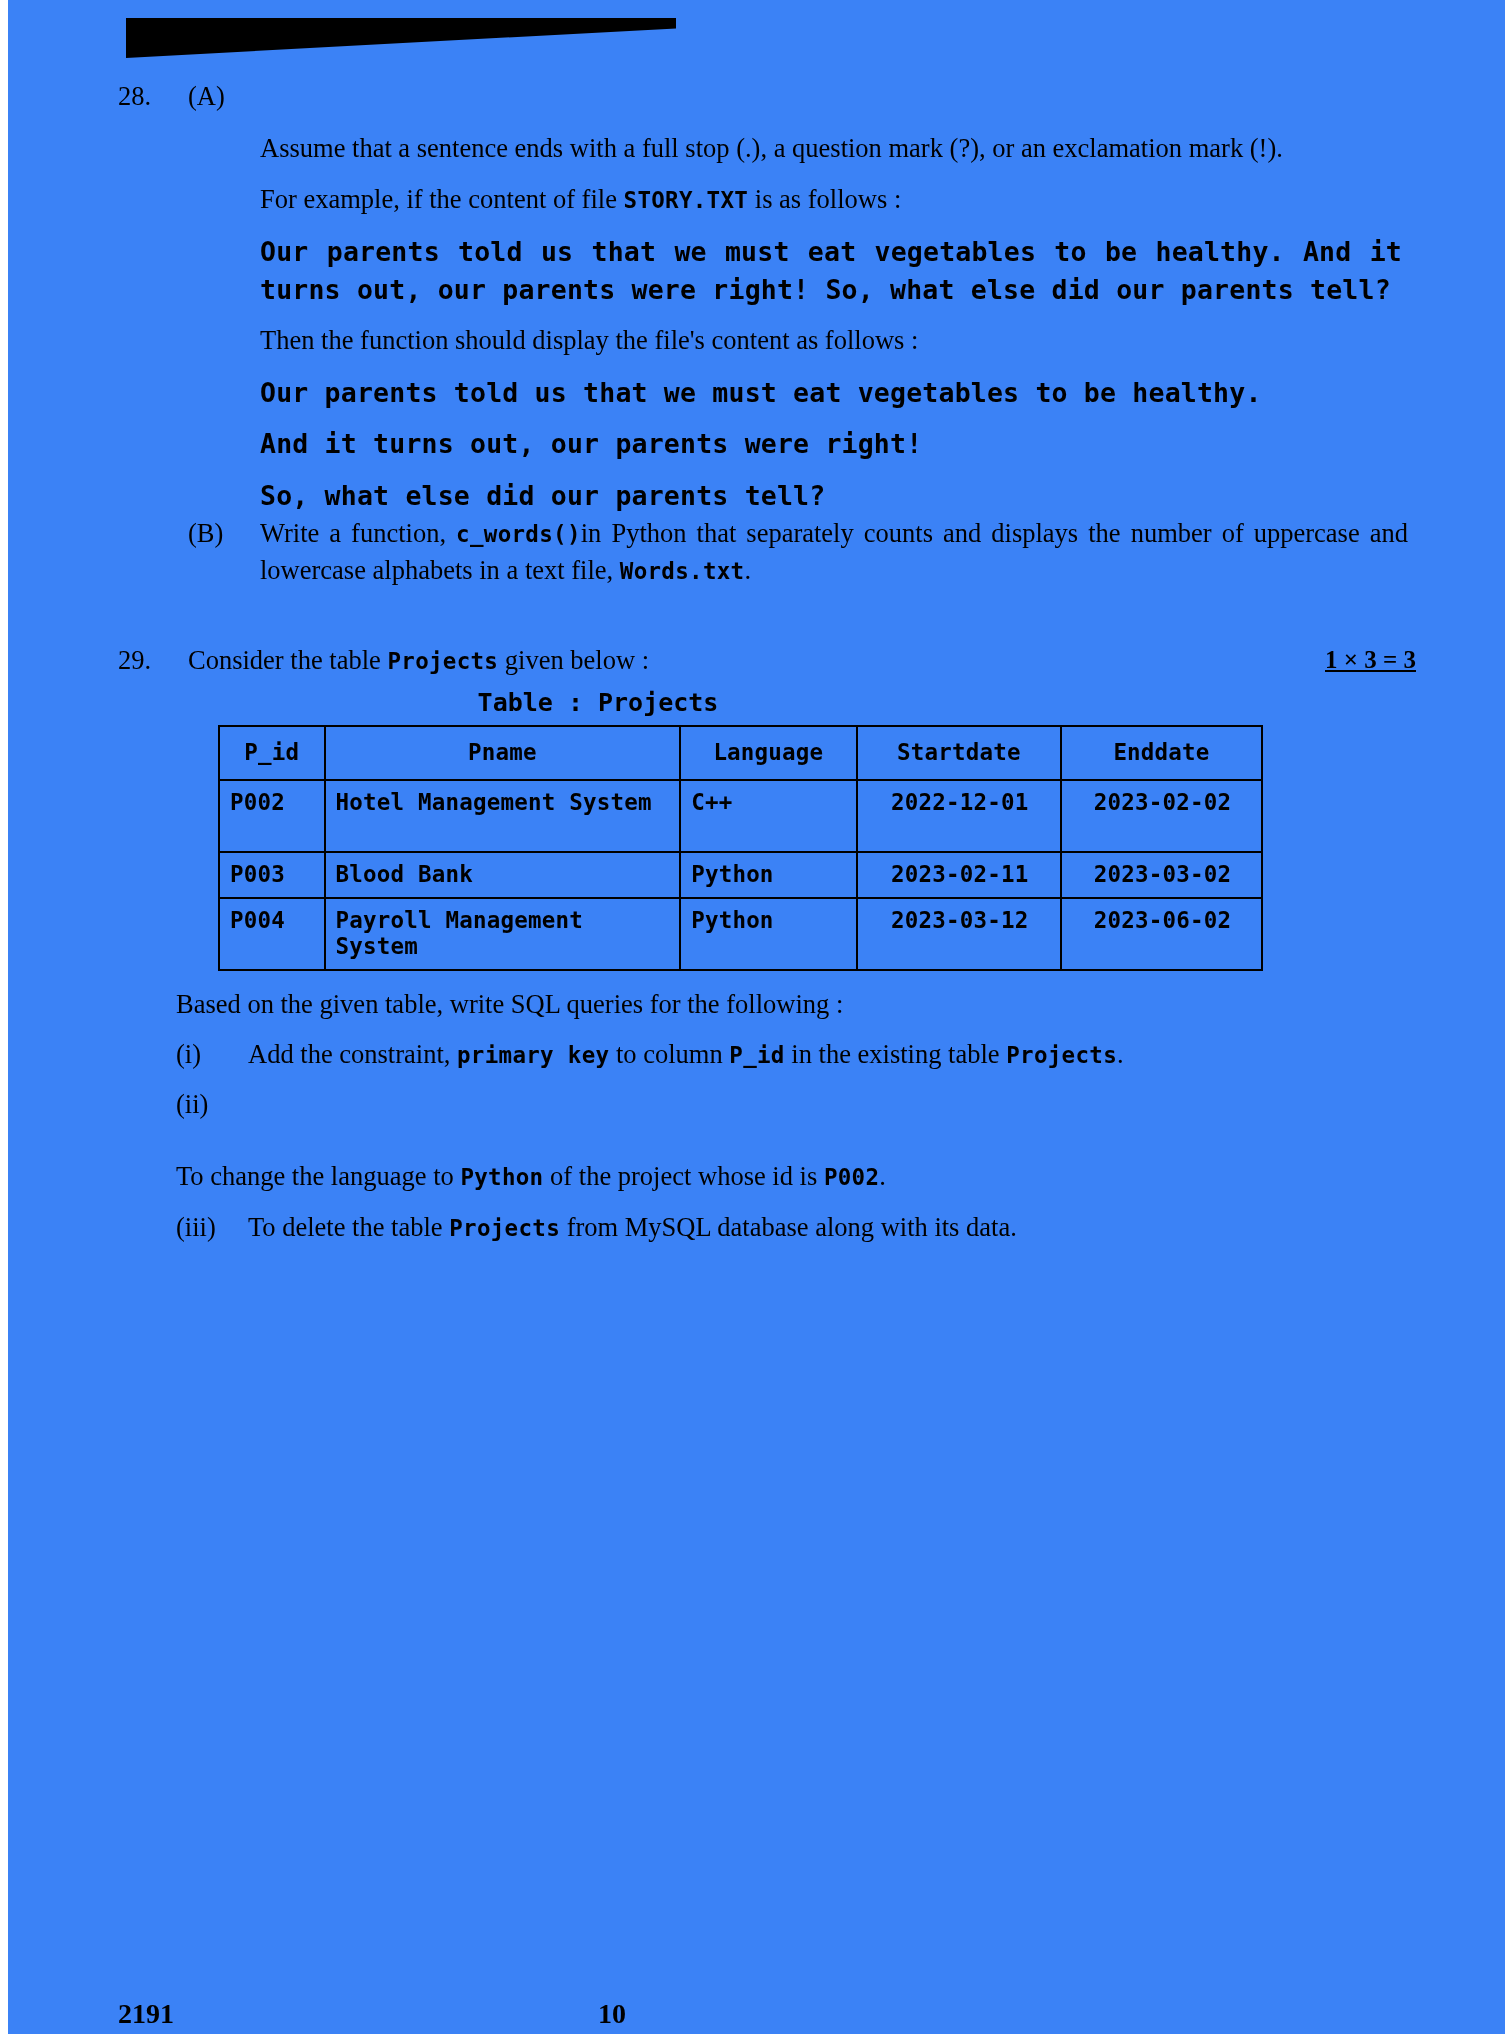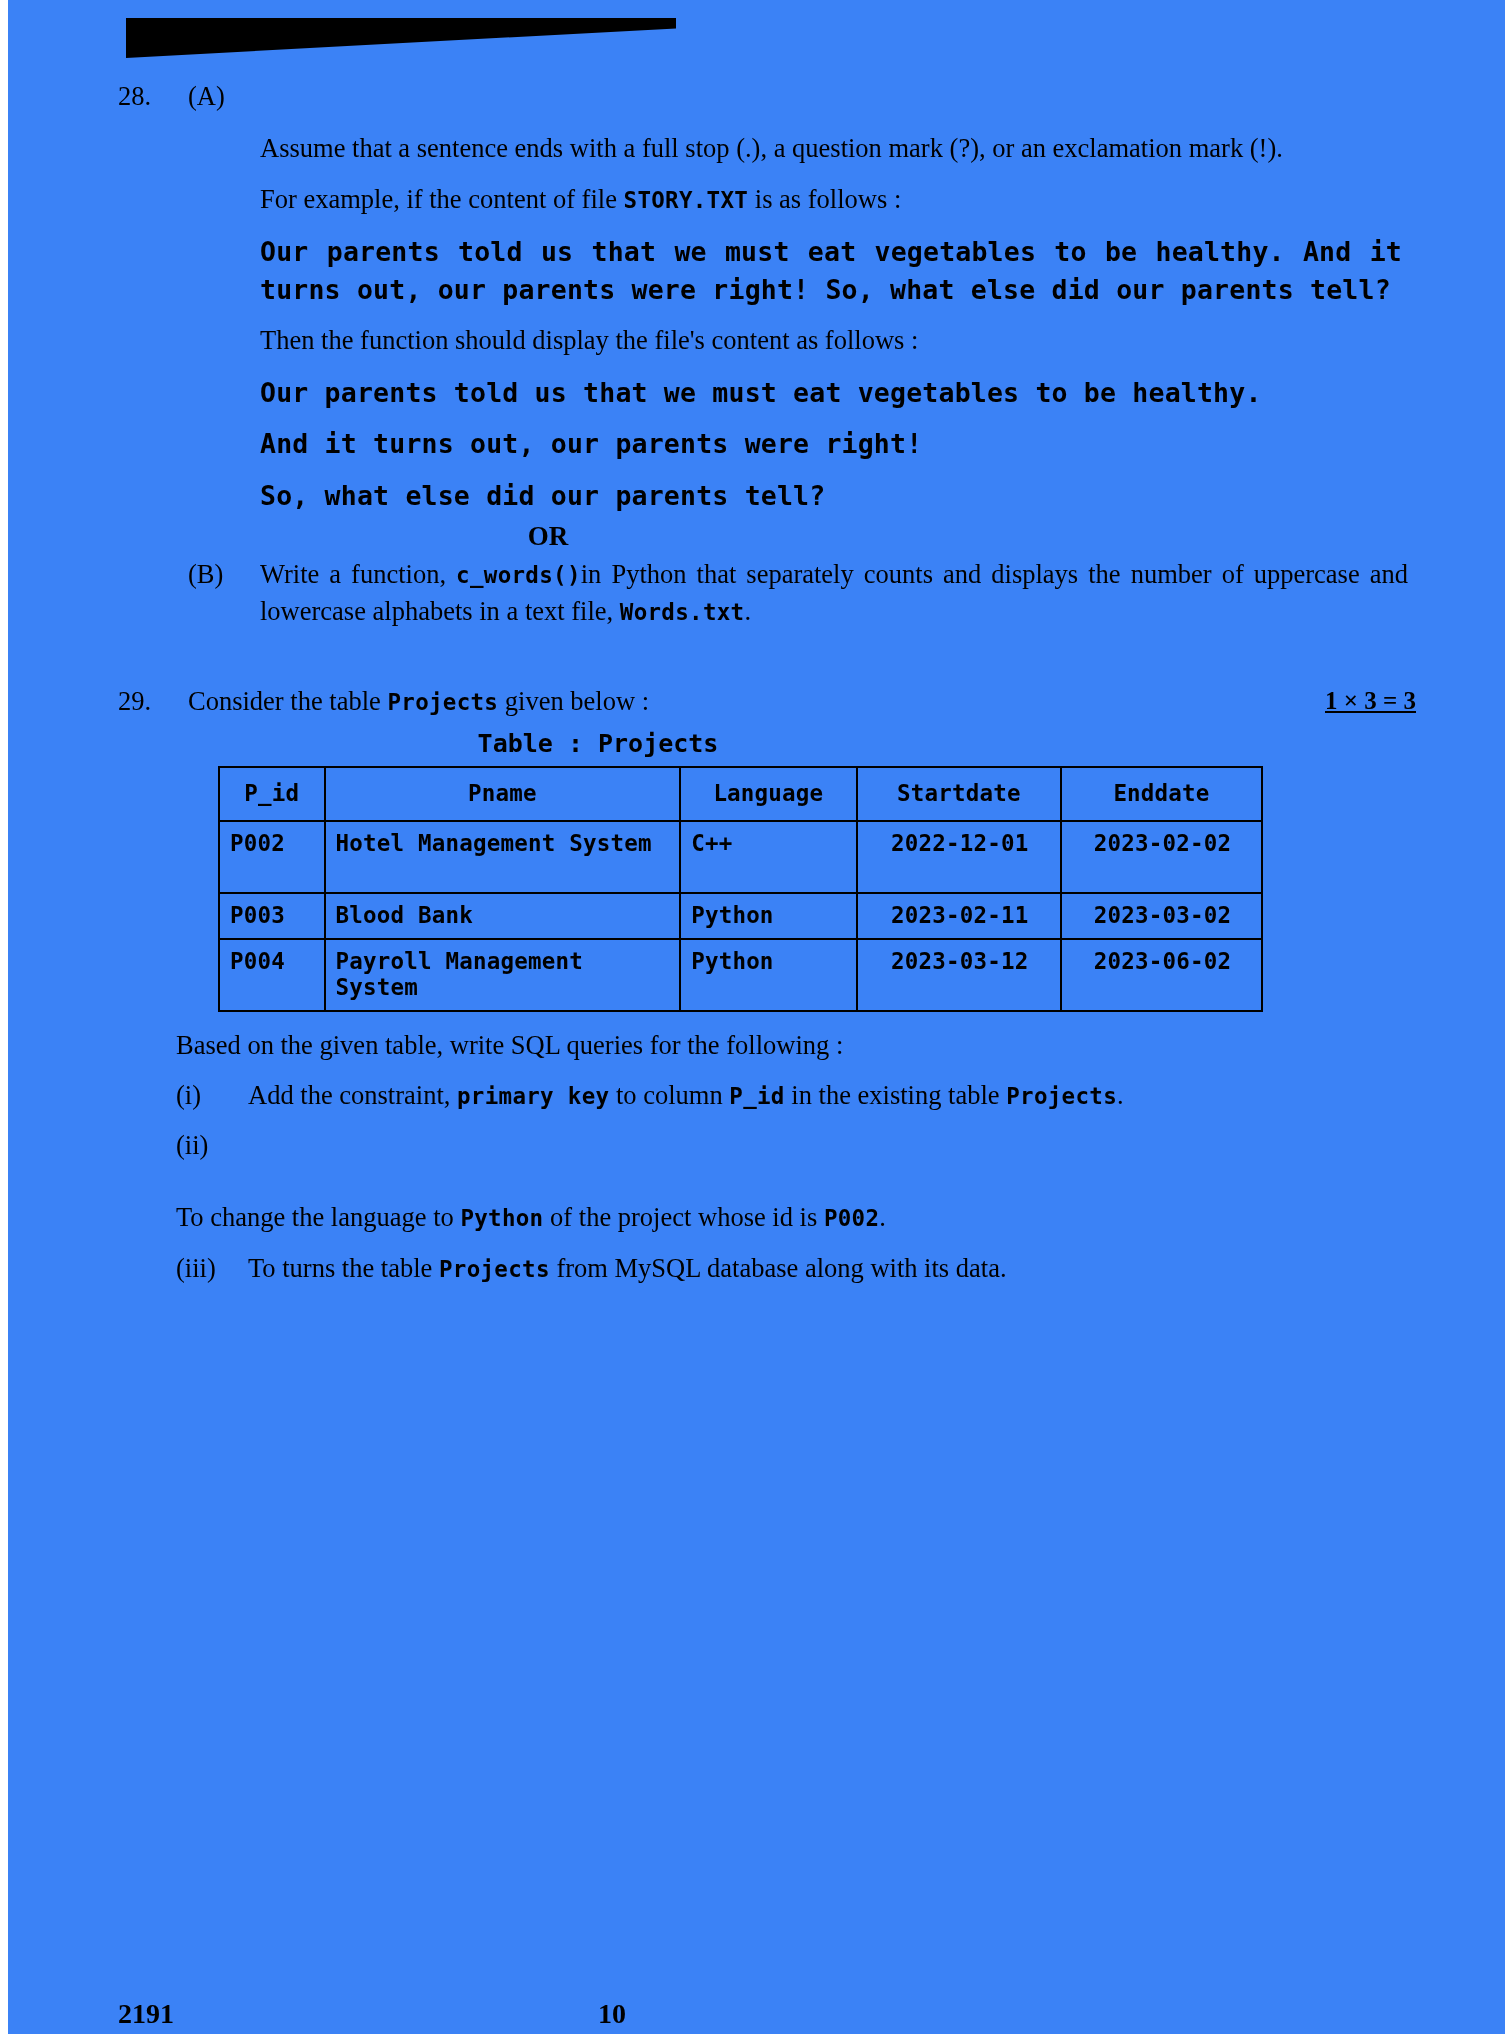--- a/index.html
+++ b/index.html
@@ -194,21 +194,20 @@
       </div>
 
       <div class="indent-body mono-blk" style="margin-top:14px; width:1142px;">Our parents told us that we must eat vegetables to be healthy. And it turns out, our parents were right! So, what else did our parents tell?</div>
 
       <div class="indent-body" style="margin-top:14px;">Then the function should display the file's content as follows :</div>
 
       <div class="indent-body mono-blk" style="margin-top:14px; width:1142px;">Our parents told us that we must eat vegetables to be healthy.</div>
       <div class="indent-body mono-blk tight" style="margin-top:14px;">And it turns out, our parents were right!</div>
       <div class="indent-body mono-blk tight" style="margin-top:14px;">So, what else did our parents tell?</div>
 
-      <div class="or">OR</div>
 
       <div class="row">
         <div class="col-num"></div>
         <div class="col-letter">(B)</div>
         <div class="col-body">
           <span>Write a function, </span><span class="mono">c_words()</span><span>in Python that separately counts and displays the number of uppercase and lowercase alphabets in a text file, </span><span class="mono">Words.txt</span><span>.</span>
         </div>
       </div>
     </div>
 
@@ -272,21 +271,21 @@
       <div class="sub-row" style="margin-top:12px;flex-direction:column;">
         <div class="sub-label">(ii)</div>
         <div class="sub-text nojust">
           <span>To change the language to </span><span class="mono">Python</span><span>  of the project whose id is </span><span class="mono">P002</span><span>.</span>
         </div>
       </div>
 
       <div class="sub-row" style="margin-top:12px;">
         <div class="sub-label">(iii)</div>
         <div class="sub-text">
-          <span>To turns the table </span><span class="mono">Projects</span><span> from MySQL database along with its data.</span>
+          <span>To delete the table </span><span class="mono">Projects</span><span> from MySQL database along with its data.</span>
         </div>
       </div>
     </div>
 
   </div>
 
   <div class="footer">
     <span class="code">2191</span>
     <span class="pageno">10</span>
   </div>

